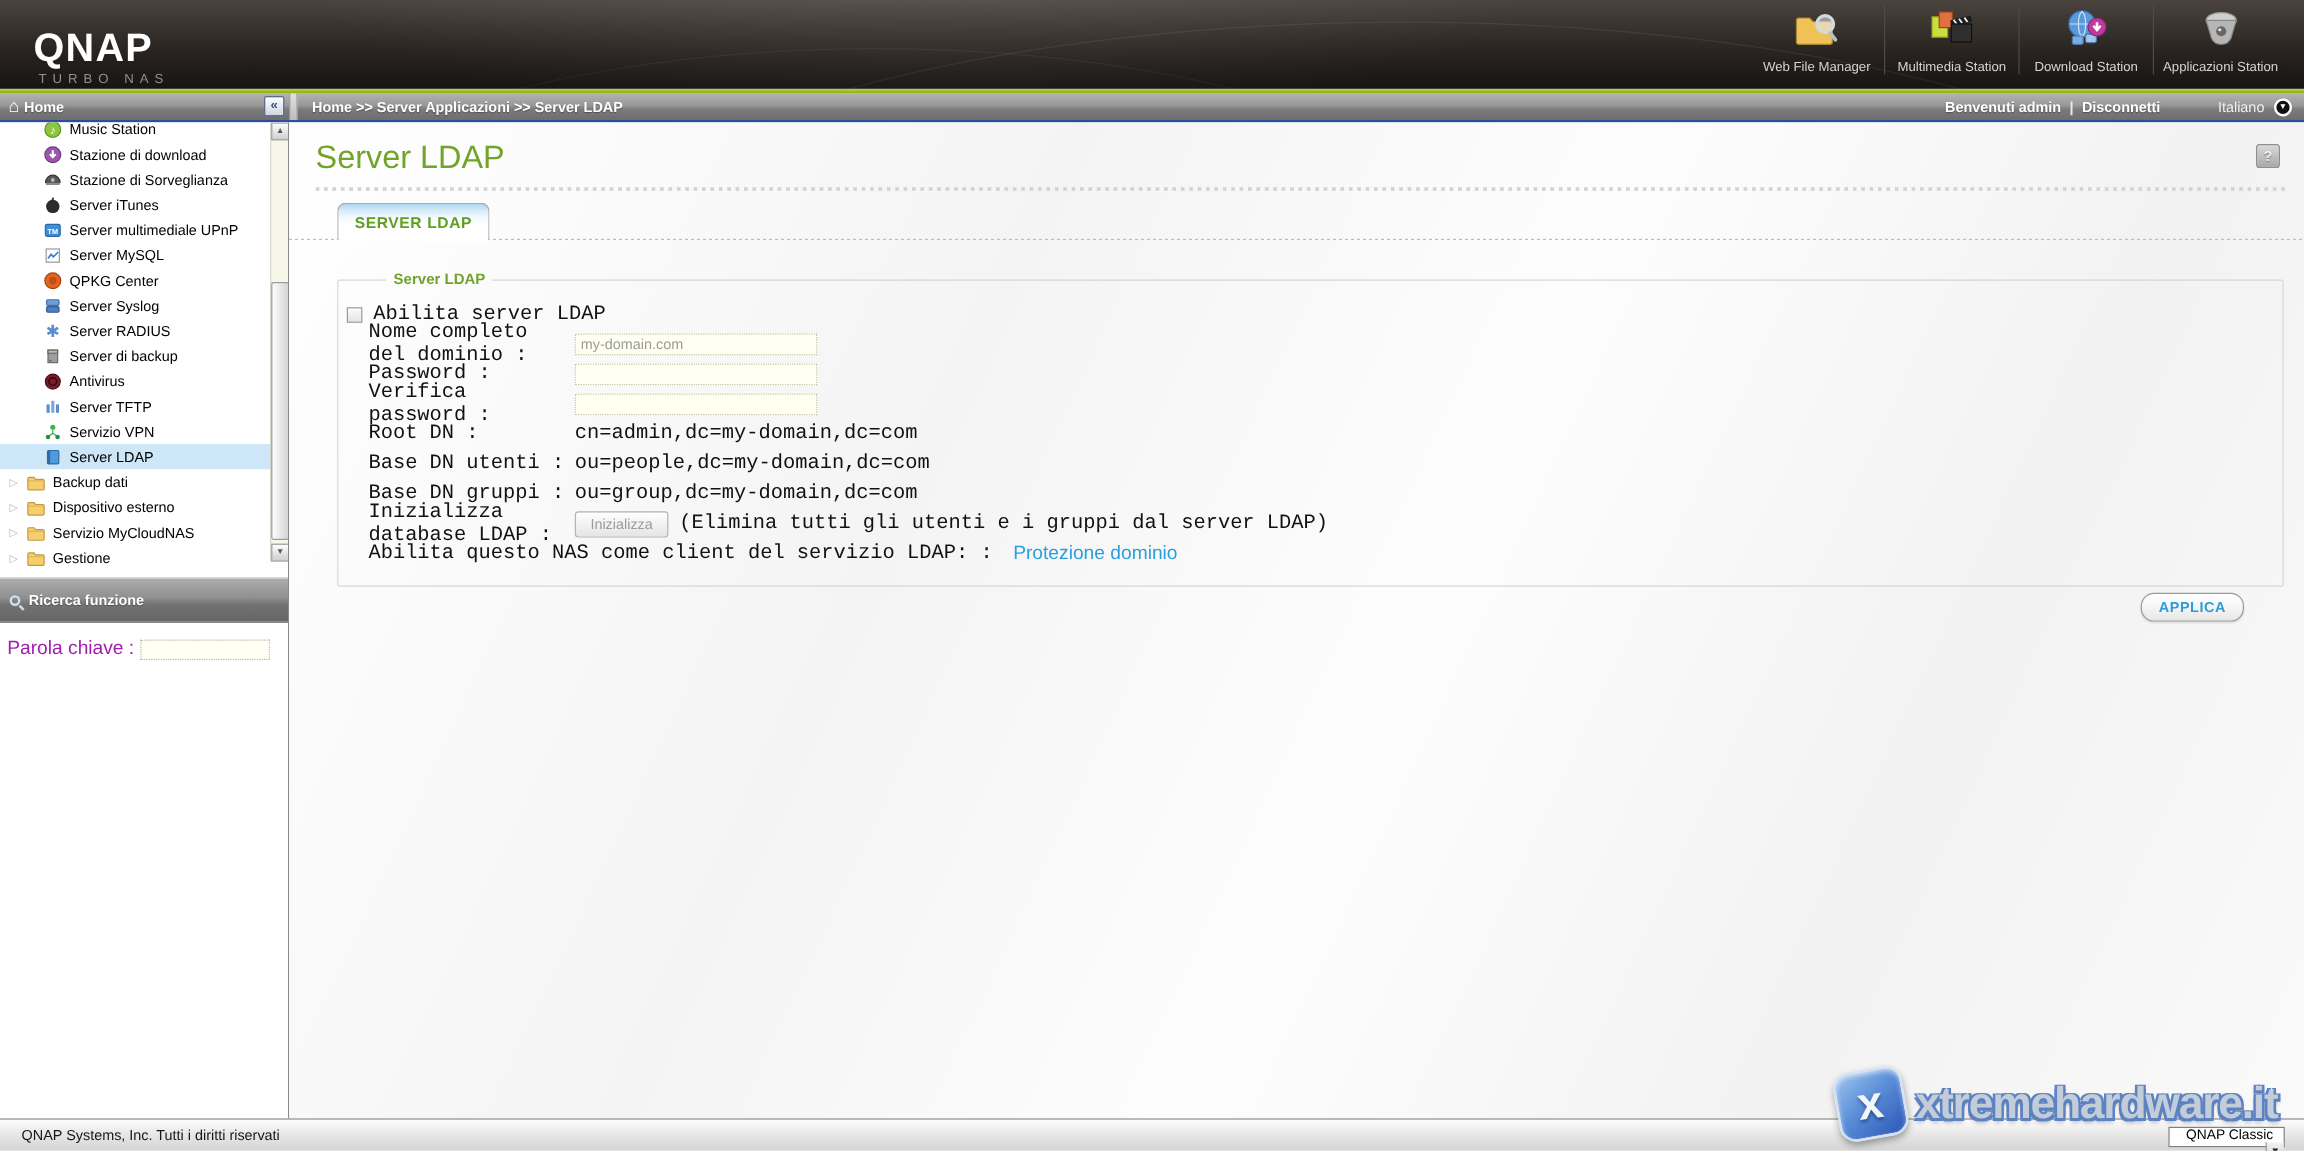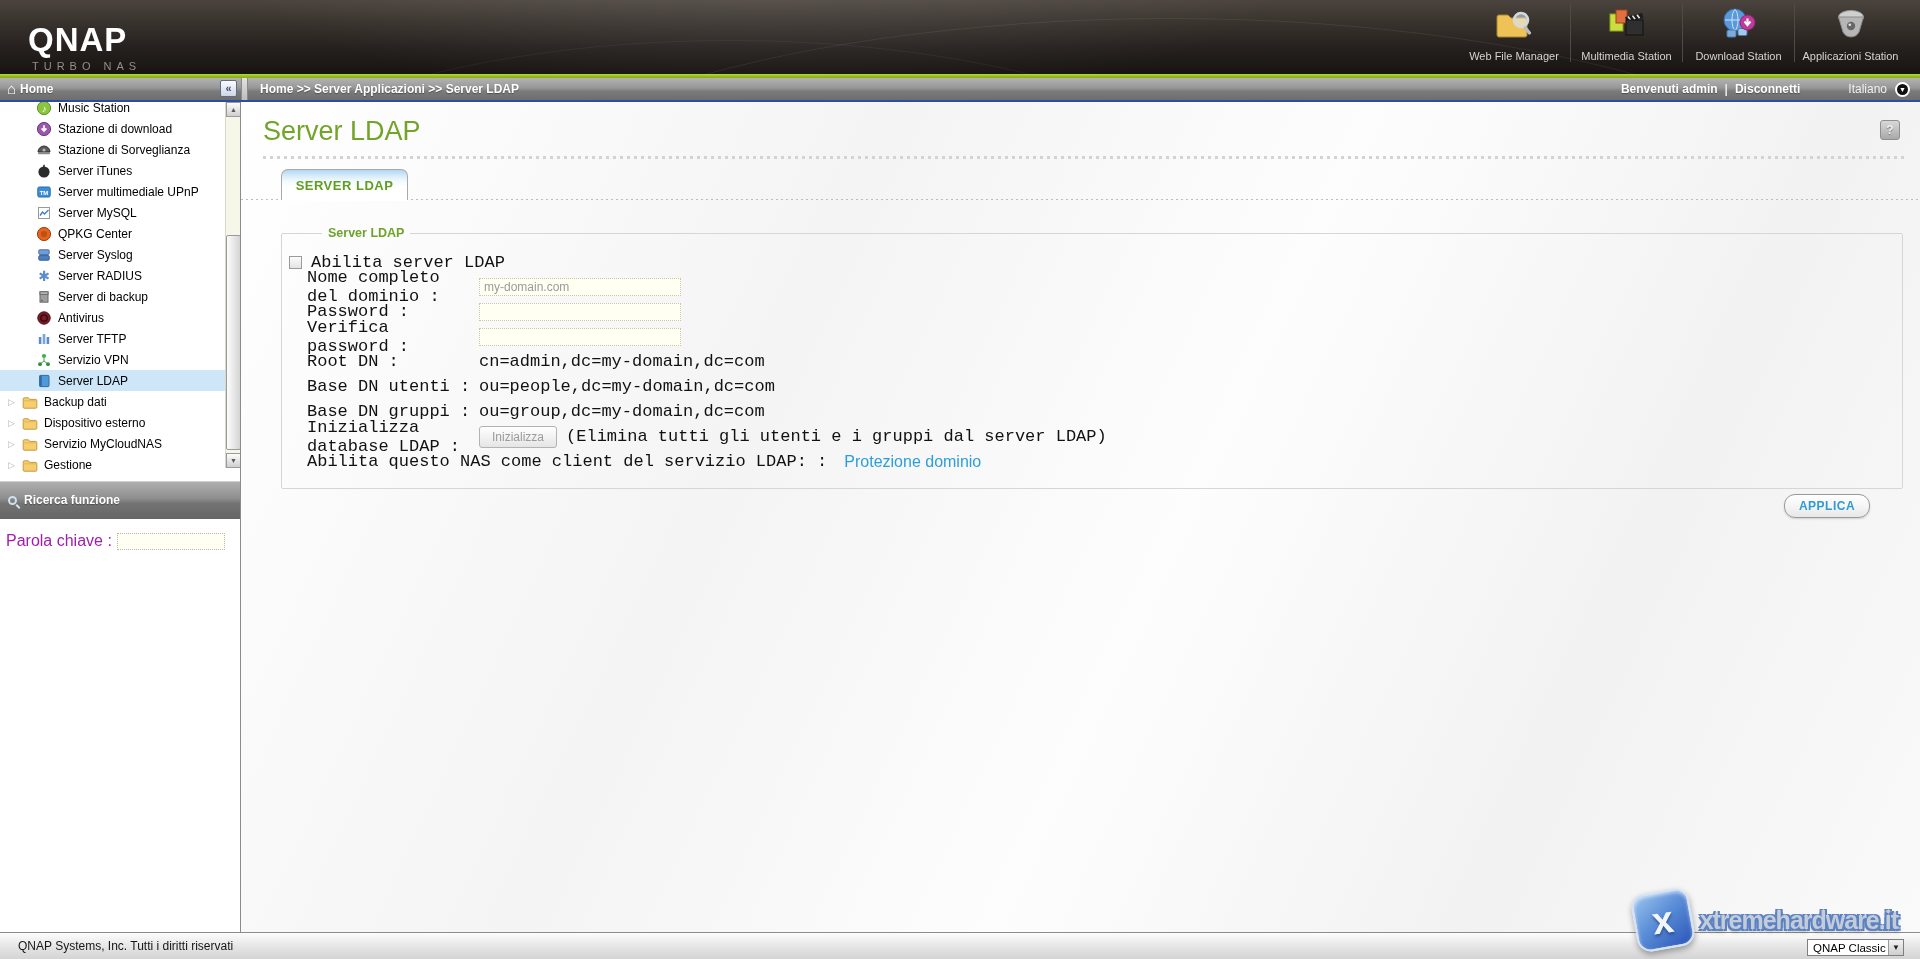--- a/index.html
+++ b/index.html
@@ -112,31 +112,31 @@
   .domain-link { color:#2b9fdc; text-decoration:none; font-size:16px; cursor:pointer; }
   .apply-btn { position:absolute; top:392px; right:50px; width:86px; height:24px; border:1px solid #9a9a9a; border-radius:11px;
     background:linear-gradient(180deg,#ffffff 0%,#f4f4f4 55%,#e7e7e7 100%); color:#2e9bd6; font-weight:bold; font-size:12px;
     letter-spacing:.5px; cursor:pointer; box-shadow:0 1px 2px rgba(0,0,0,.15); }
 
   
   .footer { position:relative; height:27px; border-top:1px solid #8c8c8c; background:linear-gradient(180deg,#fdfdfd 0%,#e8e8e8 45%,#d4d4d4 100%);
     display:flex; align-items:center; }
   .copyright { margin-left:18px; color:#161616; font-size:12px; }
   .theme-select { position:absolute; right:16px; bottom:3px; height:17px; width:97px; background:#fff; border:1px solid #7f7f7f;
-    display:flex; align-items:center; font-size:11.5px; color:#000; padding-left:5px; cursor:pointer; }
+    display:flex; align-items:center; font-size:11.5px; color:#000; padding-left:5px; cursor:pointer;flex-direction:column; }
   .ts-arrow { margin-left:auto; width:15px; height:15px; background:linear-gradient(180deg,#f2f2f2,#cfcfcf); border-left:1px solid #9a9a9a;
     color:#222; font-size:8px; line-height:15px; text-align:center; }
 
   
   .watermark { position:absolute; right:22px; top:891px; display:flex; align-items:center; z-index:5; pointer-events:none; }
   .wm-diamond { width:58px; height:58px; border-radius:14px; transform:rotate(-10deg);
     background:linear-gradient(145deg,#9cc4ee 0%,#5c8fd8 45%,#2a55b8 100%); border:2px solid #d4e2f4;
     box-shadow:0 3px 6px rgba(0,0,0,.35), inset 0 2px 4px rgba(255,255,255,.6); display:flex; align-items:center; justify-content:center; }
   .wm-diamond span { color:#f2f6fb; font-size:38px; font-weight:bold; line-height:38px; transform:rotate(2deg); text-shadow:0 2px 3px rgba(0,30,90,.5); }
-  .wm-text { margin-left:8px; font-size:25px; font-weight:bold; letter-spacing:-1px; color:#c3cdda;
+  .wm-text { margin-left:8px; font-size:37px; font-weight:bold; letter-spacing:-1px; color:#c3cdda;
     text-shadow:-2px -1px 0 #5d82c2, 2px -1px 0 #5d82c2, -2px 2px 0 #5d82c2, 2px 2px 0 #5d82c2, 0 3px 4px rgba(0,0,0,.35); }
 </style>
 </head>
 <body>
 
 <div class="screen">
 
   <header class="top">
     <div class="arc arc1"></div>
     <div class="arc arc2"></div>

